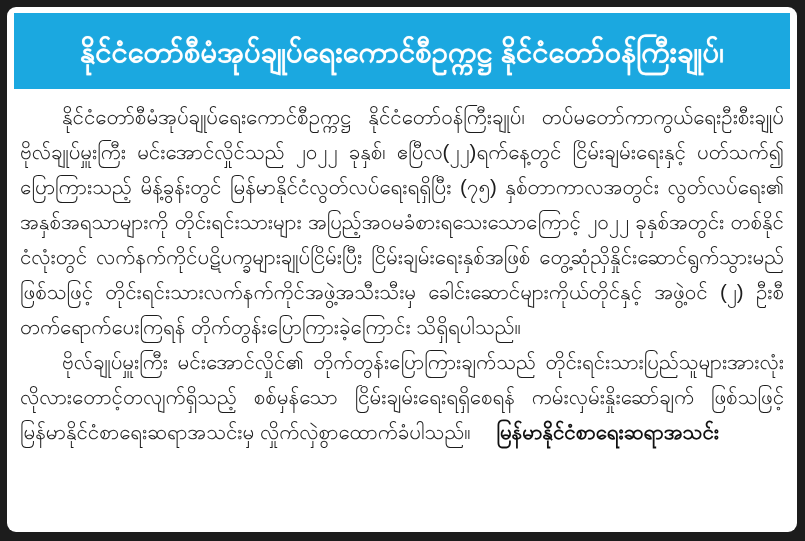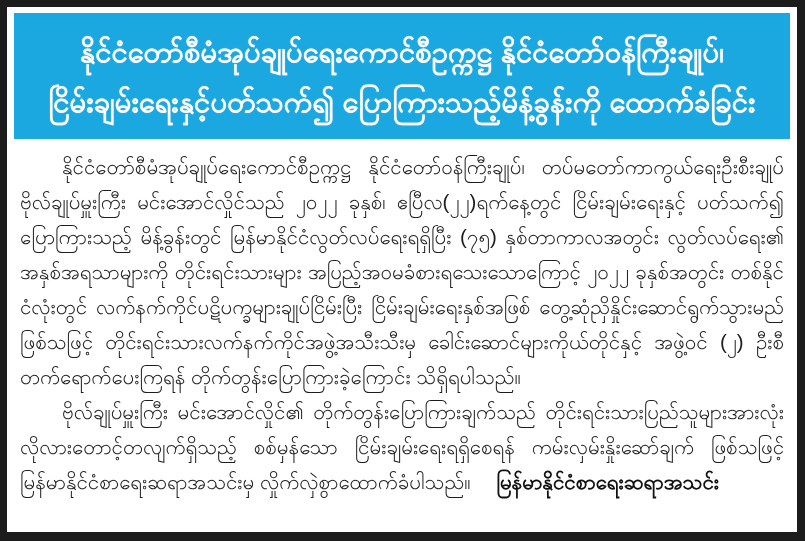--- a/index.html
+++ b/index.html
@@ -18,20 +18,21 @@
     padding: 7px 8px 9px 7px;
   }
 
   .page {
     width: 100%;
     height: 100%;
     background: #ffffff;
     padding: 6px 7px;
     display: flex;
     flex-direction: column;
+    border-radius: 9px;
   }
 
   .banner {
     background: #1ba8e0;
     color: #ffffff;
     text-align: center;
     padding: 14px 10px 12px 10px;
     flex: 0 0 auto;
   }
 
@@ -66,21 +67,20 @@
   }
 </style>
 </head>
 <body>
 
 <div class="frame">
   <div class="page">
 
     <div class="banner">
       <div class="banner-line">နိုင်ငံတော်စီမံအုပ်ချုပ်ရေးကောင်စီဥက္ကဋ္ဌ နိုင်ငံတော်ဝန်ကြီးချုပ်၊</div>
-      <div class="banner-line">ငြိမ်းချမ်းရေးနှင့်ပတ်သက်၍ ပြောကြားသည့်မိန့်ခွန်းကို ထောက်ခံခြင်း</div>
     </div>
 
     <div class="doc-body">
       <p class="doc-paragraph">နိုင်ငံတော်စီမံအုပ်ချုပ်ရေးကောင်စီဥက္ကဋ္ဌ နိုင်ငံတော်ဝန်ကြီးချုပ်၊ တပ်မတော်ကာကွယ်ရေးဦးစီးချုပ် ဗိုလ်ချုပ်မှူးကြီး မင်းအောင်လှိုင်သည် ၂၀၂၂ ခုနှစ်၊ ဧပြီလ(၂၂)ရက်နေ့တွင် ငြိမ်းချမ်းရေးနှင့် ပတ်သက်၍ ပြောကြားသည့် မိန့်ခွန်းတွင် မြန်မာနိုင်ငံလွတ်လပ်ရေးရရှိပြီး (၇၅) နှစ်တာကာလအတွင်း လွတ်လပ်ရေး၏ အနှစ်အရသာများကို တိုင်းရင်းသားများ အပြည့်အဝမခံစားရသေးသောကြောင့် ၂၀၂၂ ခုနှစ်အတွင်း တစ်နိုင်ငံလုံးတွင် လက်နက်ကိုင်ပဋိပက္ခများချုပ်ငြိမ်းပြီး ငြိမ်းချမ်းရေးနှစ်အဖြစ် တွေ့ဆုံညှိနှိုင်းဆောင်ရွက်သွားမည်ဖြစ်သဖြင့် တိုင်းရင်းသားလက်နက်ကိုင်အဖွဲ့အသီးသီးမှ ခေါင်းဆောင်များကိုယ်တိုင်နှင့် အဖွဲ့ဝင် (၂) ဦးစီ တက်ရောက်ပေးကြရန် တိုက်တွန်းပြောကြားခဲ့ကြောင်း သိရှိရပါသည်။</p>
       <p class="doc-paragraph"><span>ဗိုလ်ချုပ်မှူးကြီး မင်းအောင်လှိုင်၏ တိုက်တွန်းပြောကြားချက်သည် တိုင်းရင်းသားပြည်သူများအားလုံး လိုလားတောင့်တလျက်ရှိသည့် စစ်မှန်သော ငြိမ်းချမ်းရေးရရှိစေရန် ကမ်းလှမ်းနှိုးဆော်ချက် ဖြစ်သဖြင့် မြန်မာနိုင်ငံစာရေးဆရာအသင်းမှ လှိုက်လှဲစွာထောက်ခံပါသည်။</span><span class="signature">မြန်မာနိုင်ငံစာရေးဆရာအသင်း</span></p>
     </div>
 
   </div>
 </div>
 

